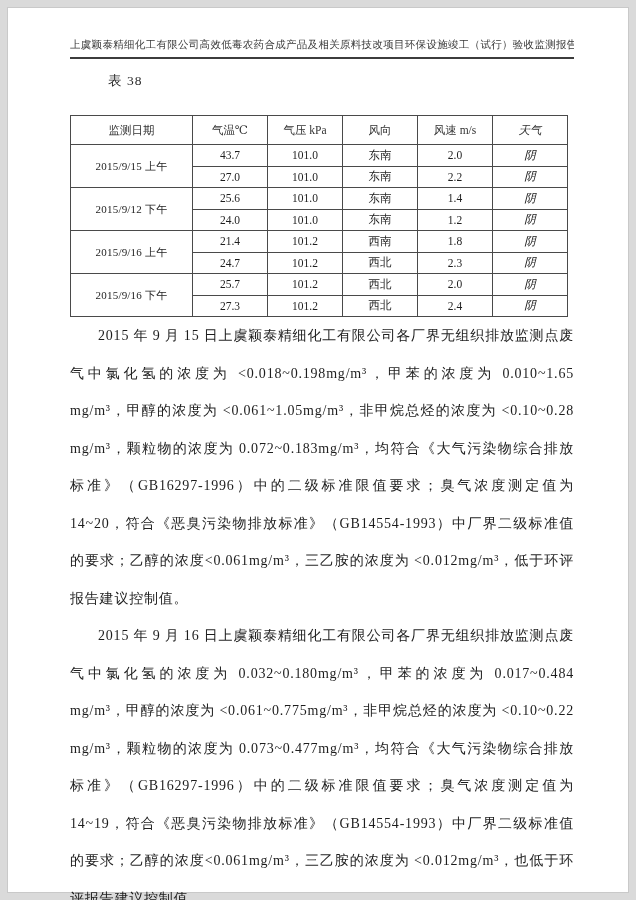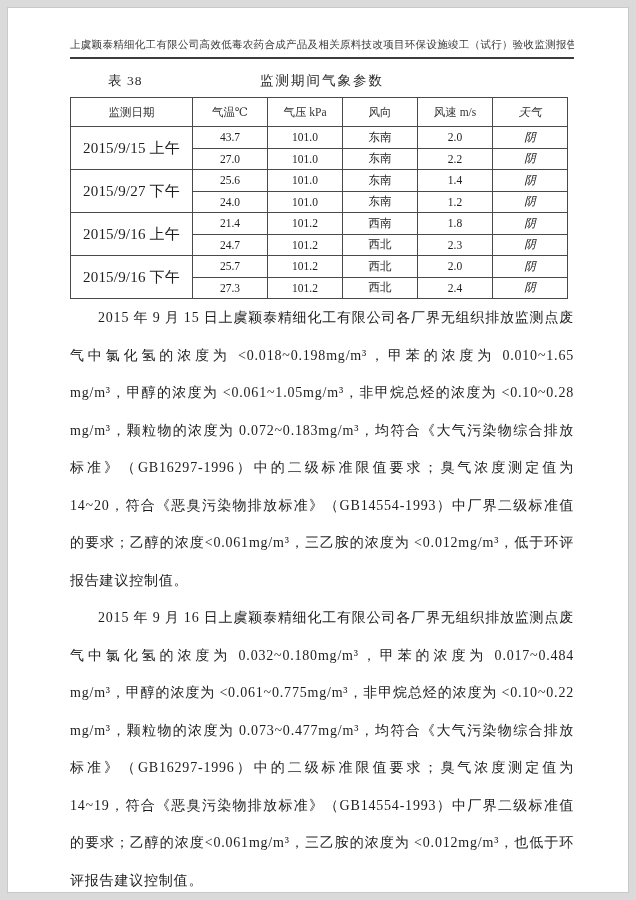--- a/index.html
+++ b/index.html
@@ -15,32 +15,32 @@
     margin-top:38px; text-align:center; font-size:10.5px; color:#3a3a3a;
     letter-spacing:0.3px; padding-bottom:5px; border-bottom:2px solid #3c3c3c;
     white-space:nowrap; overflow:hidden;
   }
 
   .caption-row { position:relative; margin-top:13px; height:20px; font-size:13.5px; color:#2a2a2a; }
   .caption-label { position:absolute; left:38px; top:0; letter-spacing:1px; }
   .caption-title { position:absolute; left:0; right:0; text-align:center; letter-spacing:2px; }
 
   table.weather {
-    border-collapse:collapse; width:497px; table-layout:fixed; margin-top:5px;
+    border-collapse:collapse; width:497px; table-layout:fixed; margin-top:23px;
     font-size:11.5px; text-align:center; color:#1e1e1e;border-radius:16px;
   }
   table.weather th, table.weather td {
     border:1px solid #4a4a4a; font-weight:normal; padding:1px 0; height:18.5px;
     overflow:hidden; white-space:nowrap;
   }
   table.weather thead th { height:26px; color:#333; }
   td.ws, th.ws { border-right:none; }
   td.wx, th.wx { border-left:none;font-style:italic; }
   td.blue-bottom { border-bottom:2px solid #2f4fd8; }
-  td.date-cell { font-size:15px; letter-spacing:0.2px; }
+  td.date-cell { font-size:11px; letter-spacing:0.2px; }
 
   .section-heading {
     margin-top:17px; font-size:17px; font-weight:600; letter-spacing:2px; color:#1d1d1d;
   }
   .body-para {
     margin:0; font-size:14px; line-height:37.5px; text-align:justify;
     text-indent:2em; letter-spacing:0.8px; color:#1d1d1d;
   }
 
   .footer { position:absolute; left:70px; right:62px; bottom:44px; height:16px; font-size:11px; color:#4a4a4a; }
@@ -50,21 +50,20 @@
 </head>
 <body>
 
 <div class="page">
   <div class="content">
 
     <div class="doc-header">上虞颖泰精细化工有限公司高效低毒农药合成产品及相关原料技改项目环保设施竣工（试行）验收监测报告（修订版）</div>
 
     <div class="caption-row">
       <span class="caption-label">表 38</span>
-      <span class="caption-title">监测期间气象参数</span>
     </div>
 
     <table class="weather">
       <colgroup>
         <col style="width:122px">
           <col style="width:75px">
           <col style="width:75px">
         <col style="width:75px">
           <col style="width:75px">
           <col style="width:75px">
@@ -90,21 +89,21 @@
         </tr>
         <tr>
           <td>27.0</td>
           <td>101.0</td>
           <td>东南</td>
           <td class="ws">2.2</td>
           <td class="wx">阴</td>
         </tr>
 
         <tr>
-          <td class="date-cell" rowspan="2">2015/9/27 下午</td>
+          <td class="date-cell" rowspan="2">2015/9/12 下午</td>
           <td>25.6</td>
           <td>101.0</td>
           <td>东南</td>
           <td class="ws">1.4</td>
           <td class="wx">阴</td>
         </tr>
         <tr>
           <td class="blue-bottom">24.0</td>
           <td>101.0</td>
           <td>东南</td>

